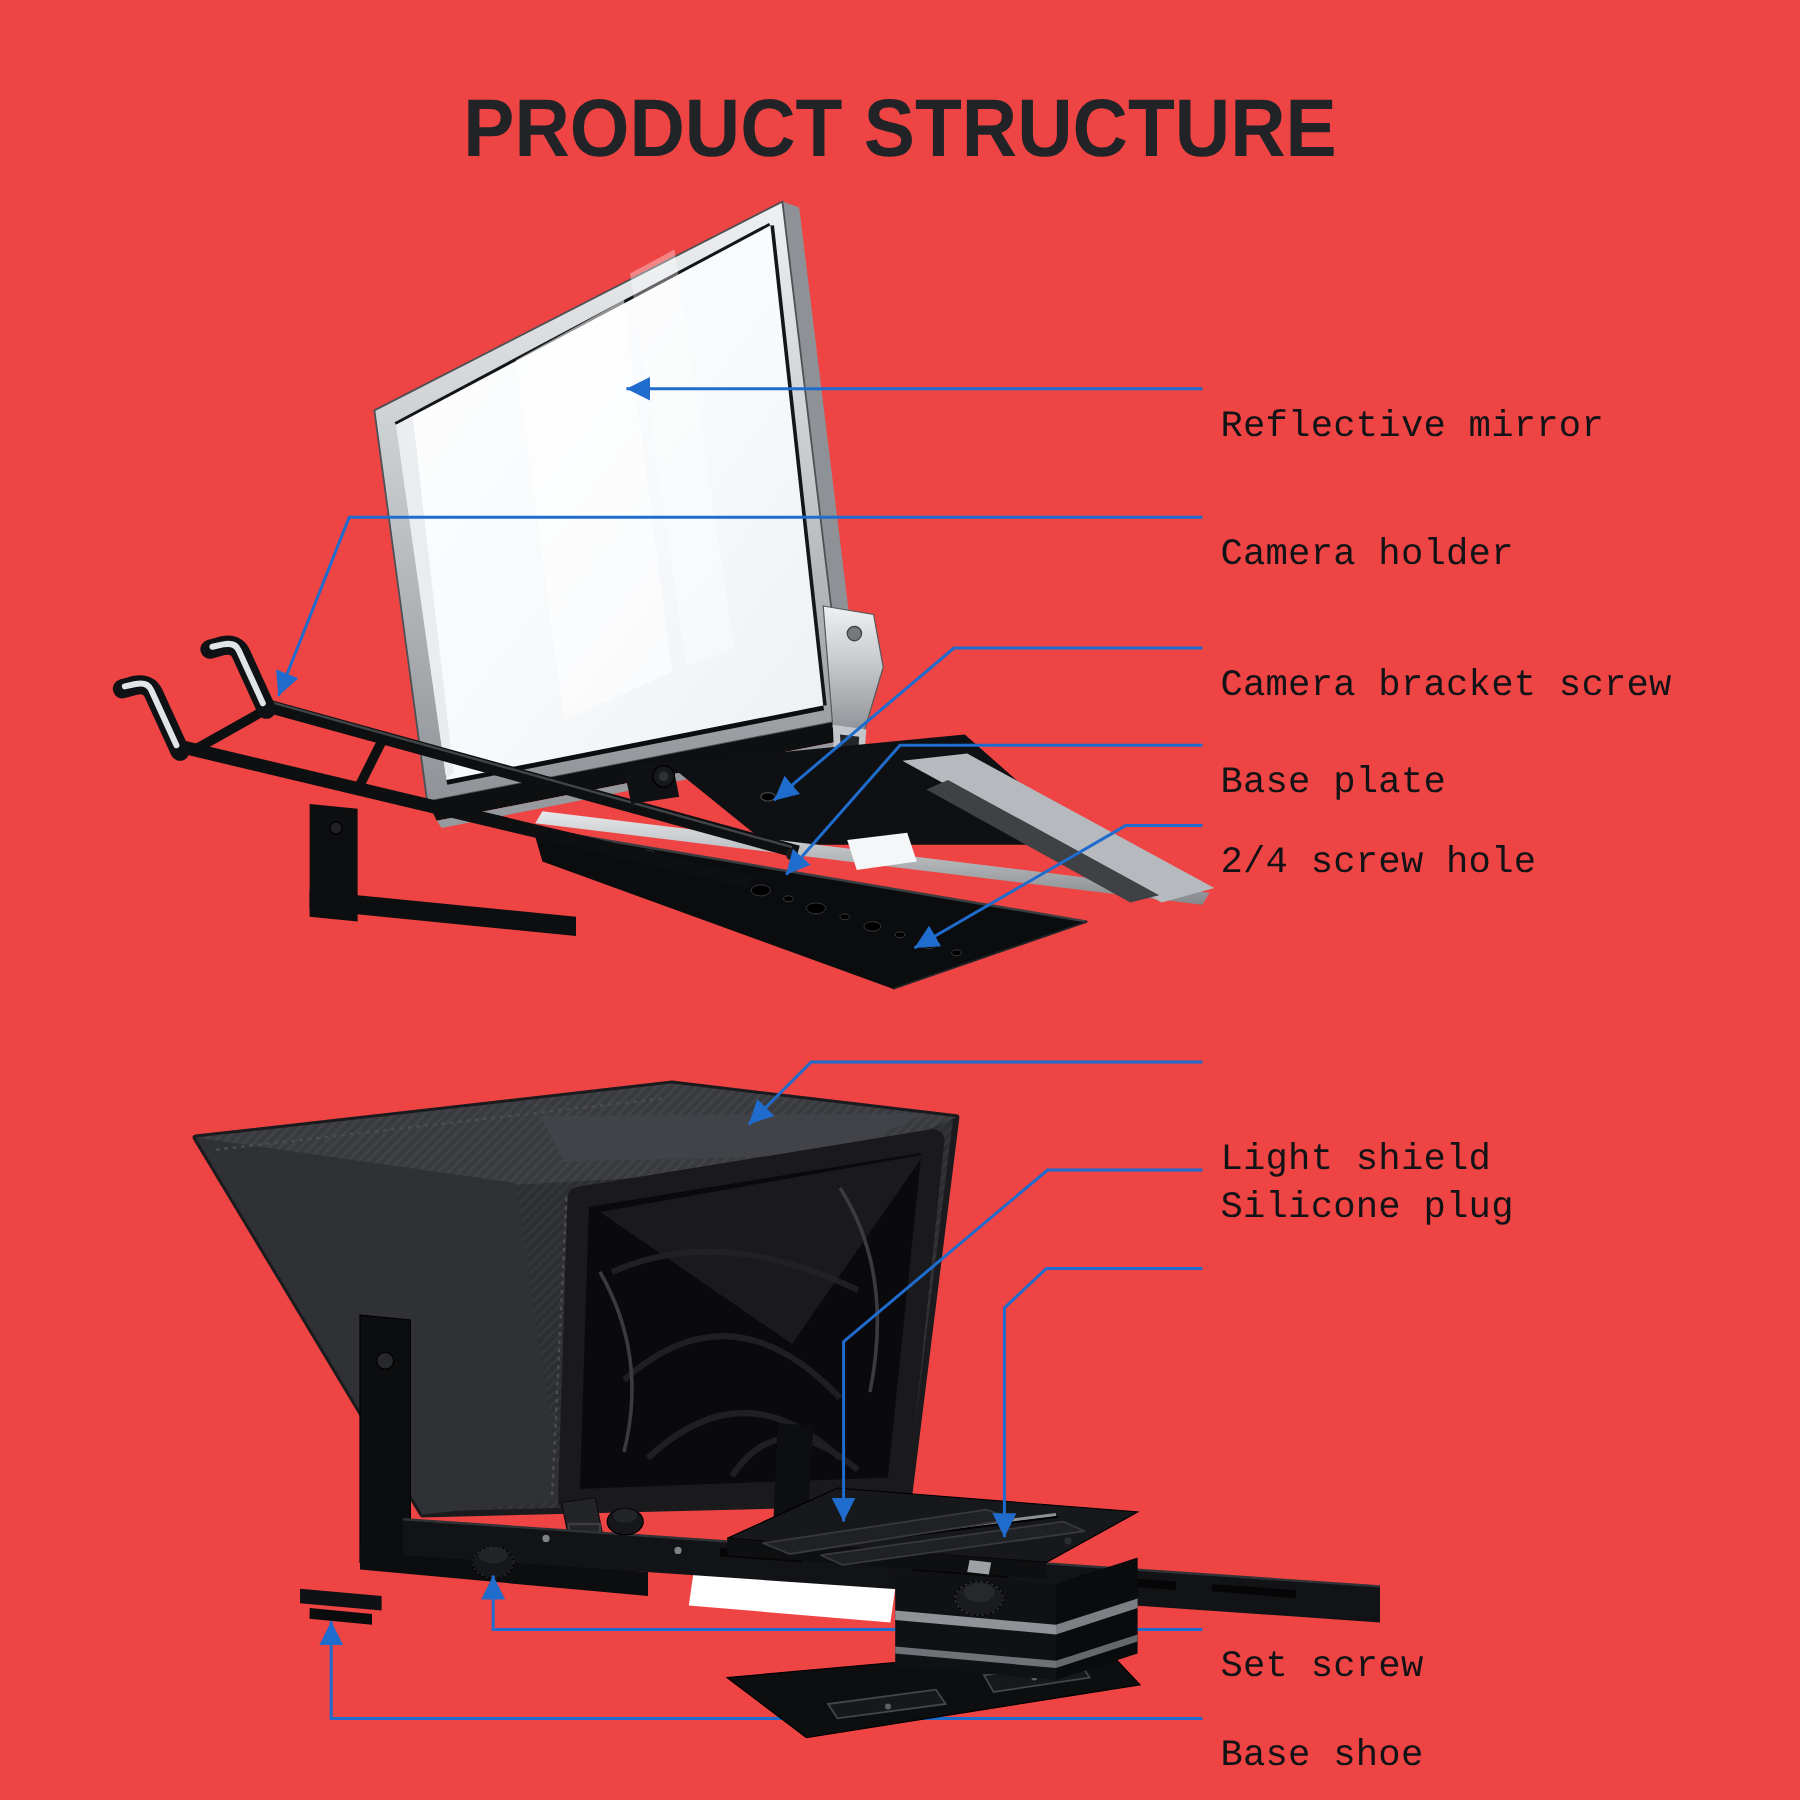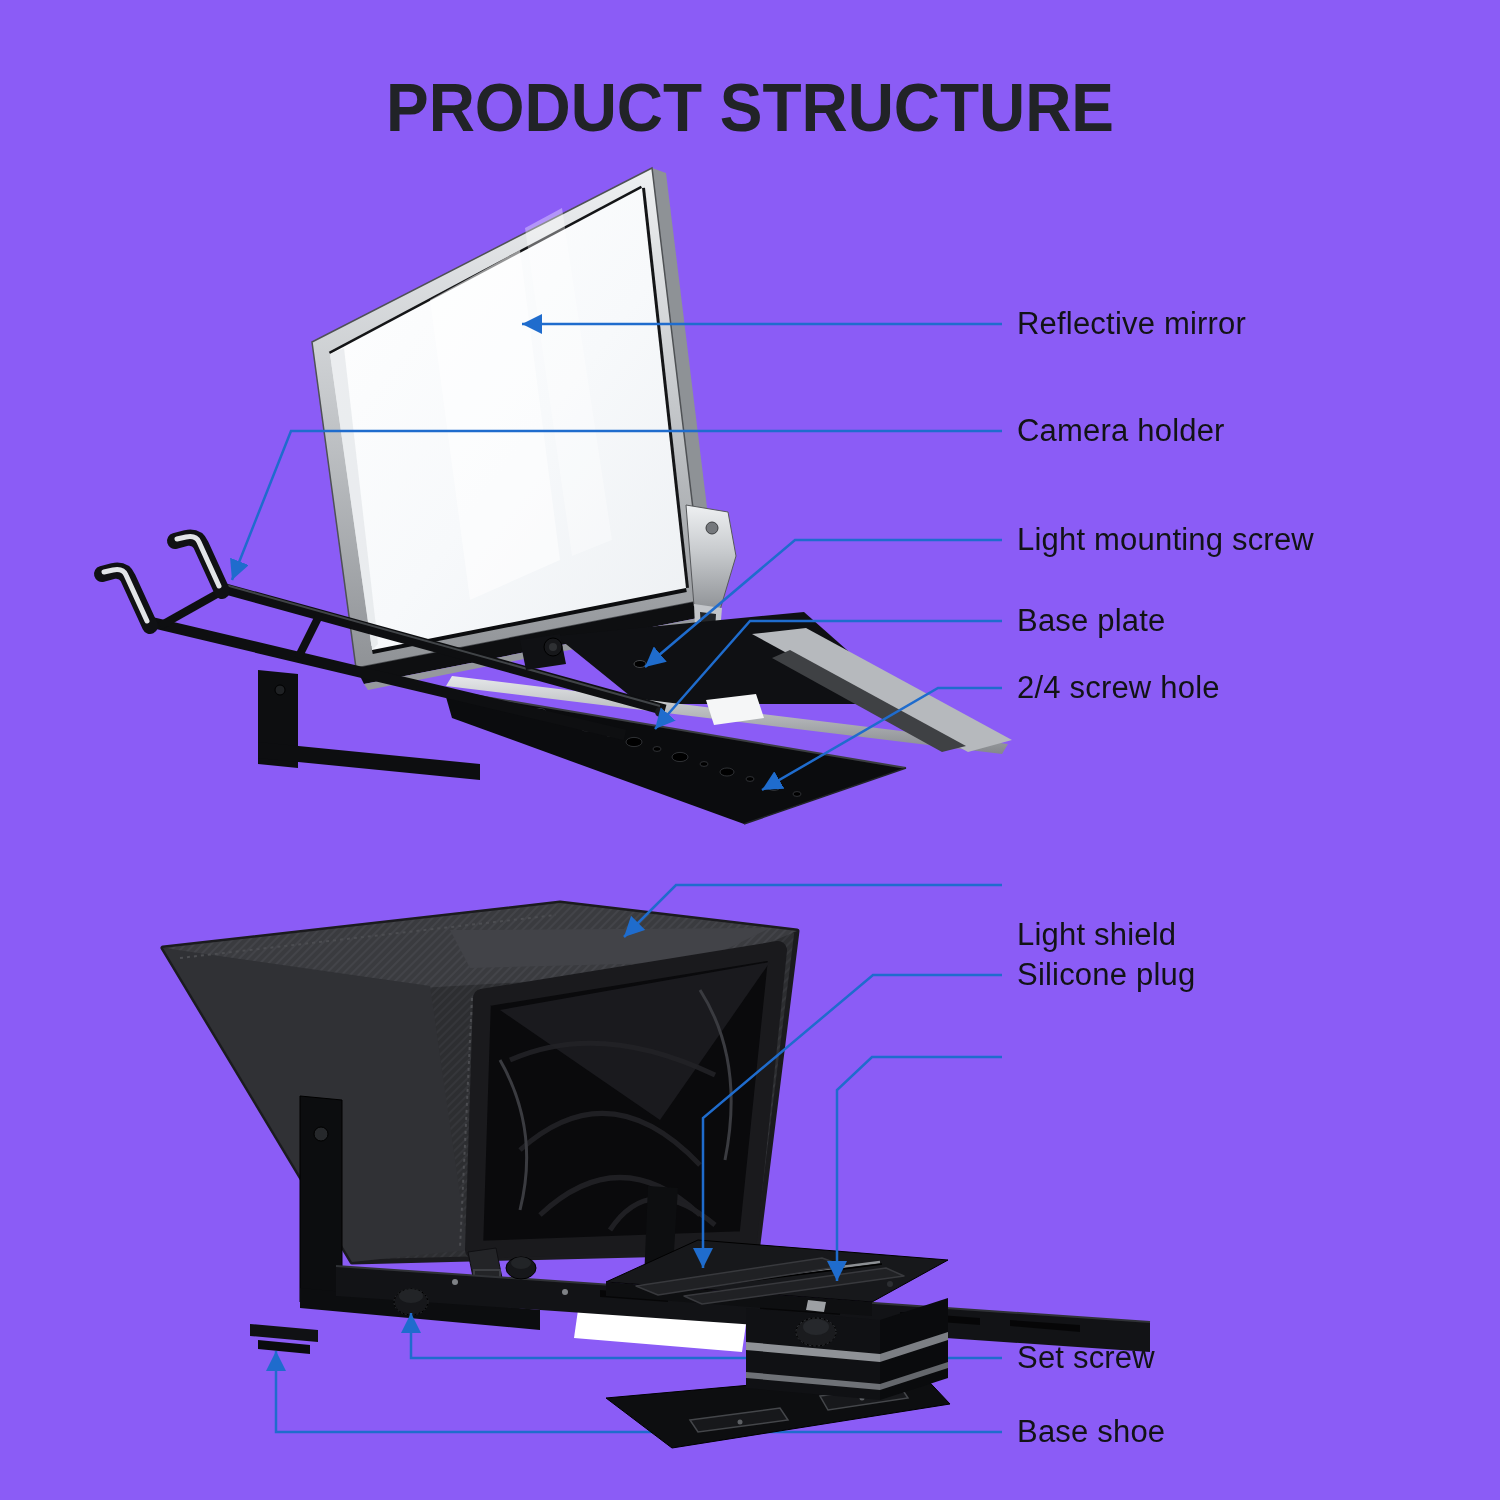--- a/index.html
+++ b/index.html
@@ -1,23 +1,23 @@
 <!DOCTYPE html>
 <html><head>
 <meta charset="utf-8">
 <style>
   html,body{margin:0;padding:0;background:#ffffff;}
-  .page{position:relative;width:1500px;height:1500px;background:#8b5cf6;overflow:hidden;
+  .page{position:relative;width:1500px;height:1500px;background:#ef4444;overflow:hidden;
         font-family:"Liberation Sans",sans-serif;}
   .title{position:absolute;left:0;right:0;top:68px;margin:0;text-align:center;
          font-family:"Liberation Sans",sans-serif;font-weight:700;font-size:68px;
          color:#212327;letter-spacing:0px;transform:scaleX(0.94);}
   .diagram-svg{position:absolute;left:0;top:0;}
-  .label{position:absolute;left:1017px;font-family:Liberation Sans, sans-serif;
-         font-weight:400;font-size:31px;color:#121316;letter-spacing:0.2px;white-space:nowrap;}
+  .label{position:absolute;left:1017px;font-family:Liberation Mono, monospace;
+         font-weight:400;font-size:31px;color:#121316;letter-spacing:0.2px;white-space:nowrap;margin-top:32px;}
   .ann{stroke:#1f6ccd;stroke-width:2.5;fill:none;}
 </style>
 </head>
 <body>
 
 <div class="page">
 
   <h1 class="title">PRODUCT STRUCTURE</h1>
 
   <svg class="diagram-svg" width="1500" height="1500" viewBox="0 0 1500 1500">
@@ -233,21 +233,21 @@
       <path class="ann" d="M1002,621 L750,621 L655,729" marker-end="url(#ah)"></path>
       <path class="ann" d="M1002,688 L938,688 L762,790" marker-end="url(#ah)"></path>
       <path class="ann" d="M1002,885 L676,885 L624,937" marker-end="url(#ah)"></path>
       <path class="ann" d="M1002,975 L873,975 L703,1118 L703,1268" marker-end="url(#ah)"></path>
       <path class="ann" d="M1002,1057 L872,1057 L837,1090 L837,1281" marker-end="url(#ah)"></path>
     </g>
   </svg>
 
   <div class="label" style="top:306px">Reflective mirror</div>
   <div class="label" style="top:413px">Camera holder</div>
-  <div class="label" style="top:522px">Light mounting screw</div>
+  <div class="label" style="top:522px">Camera bracket screw</div>
   <div class="label" style="top:603px">Base plate</div>
   <div class="label" style="top:670px">2/4 screw hole</div>
   <div class="label" style="top:917px">Light shield</div>
   <div class="label" style="top:957px">Silicone plug</div>
   <div class="label" style="top:1340px">Set screw</div>
   <div class="label" style="top:1414px">Base shoe</div>
 
 </div>
 
 </body></html>

